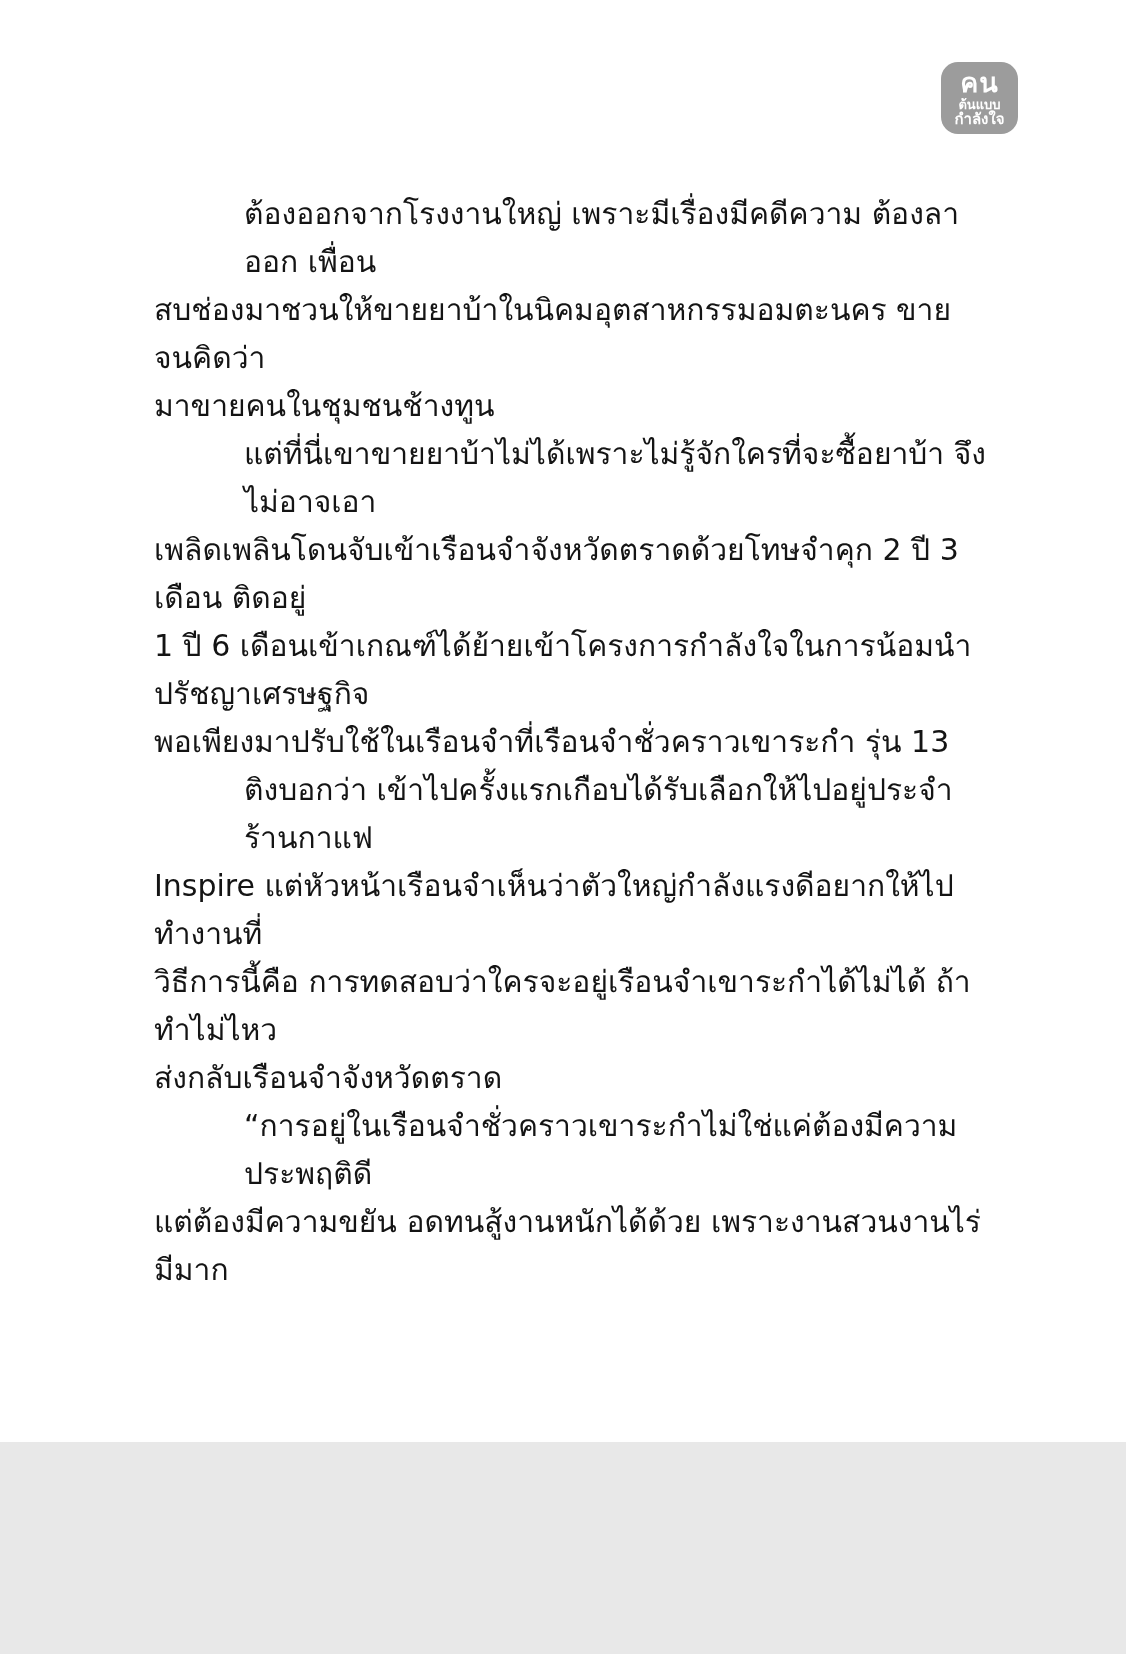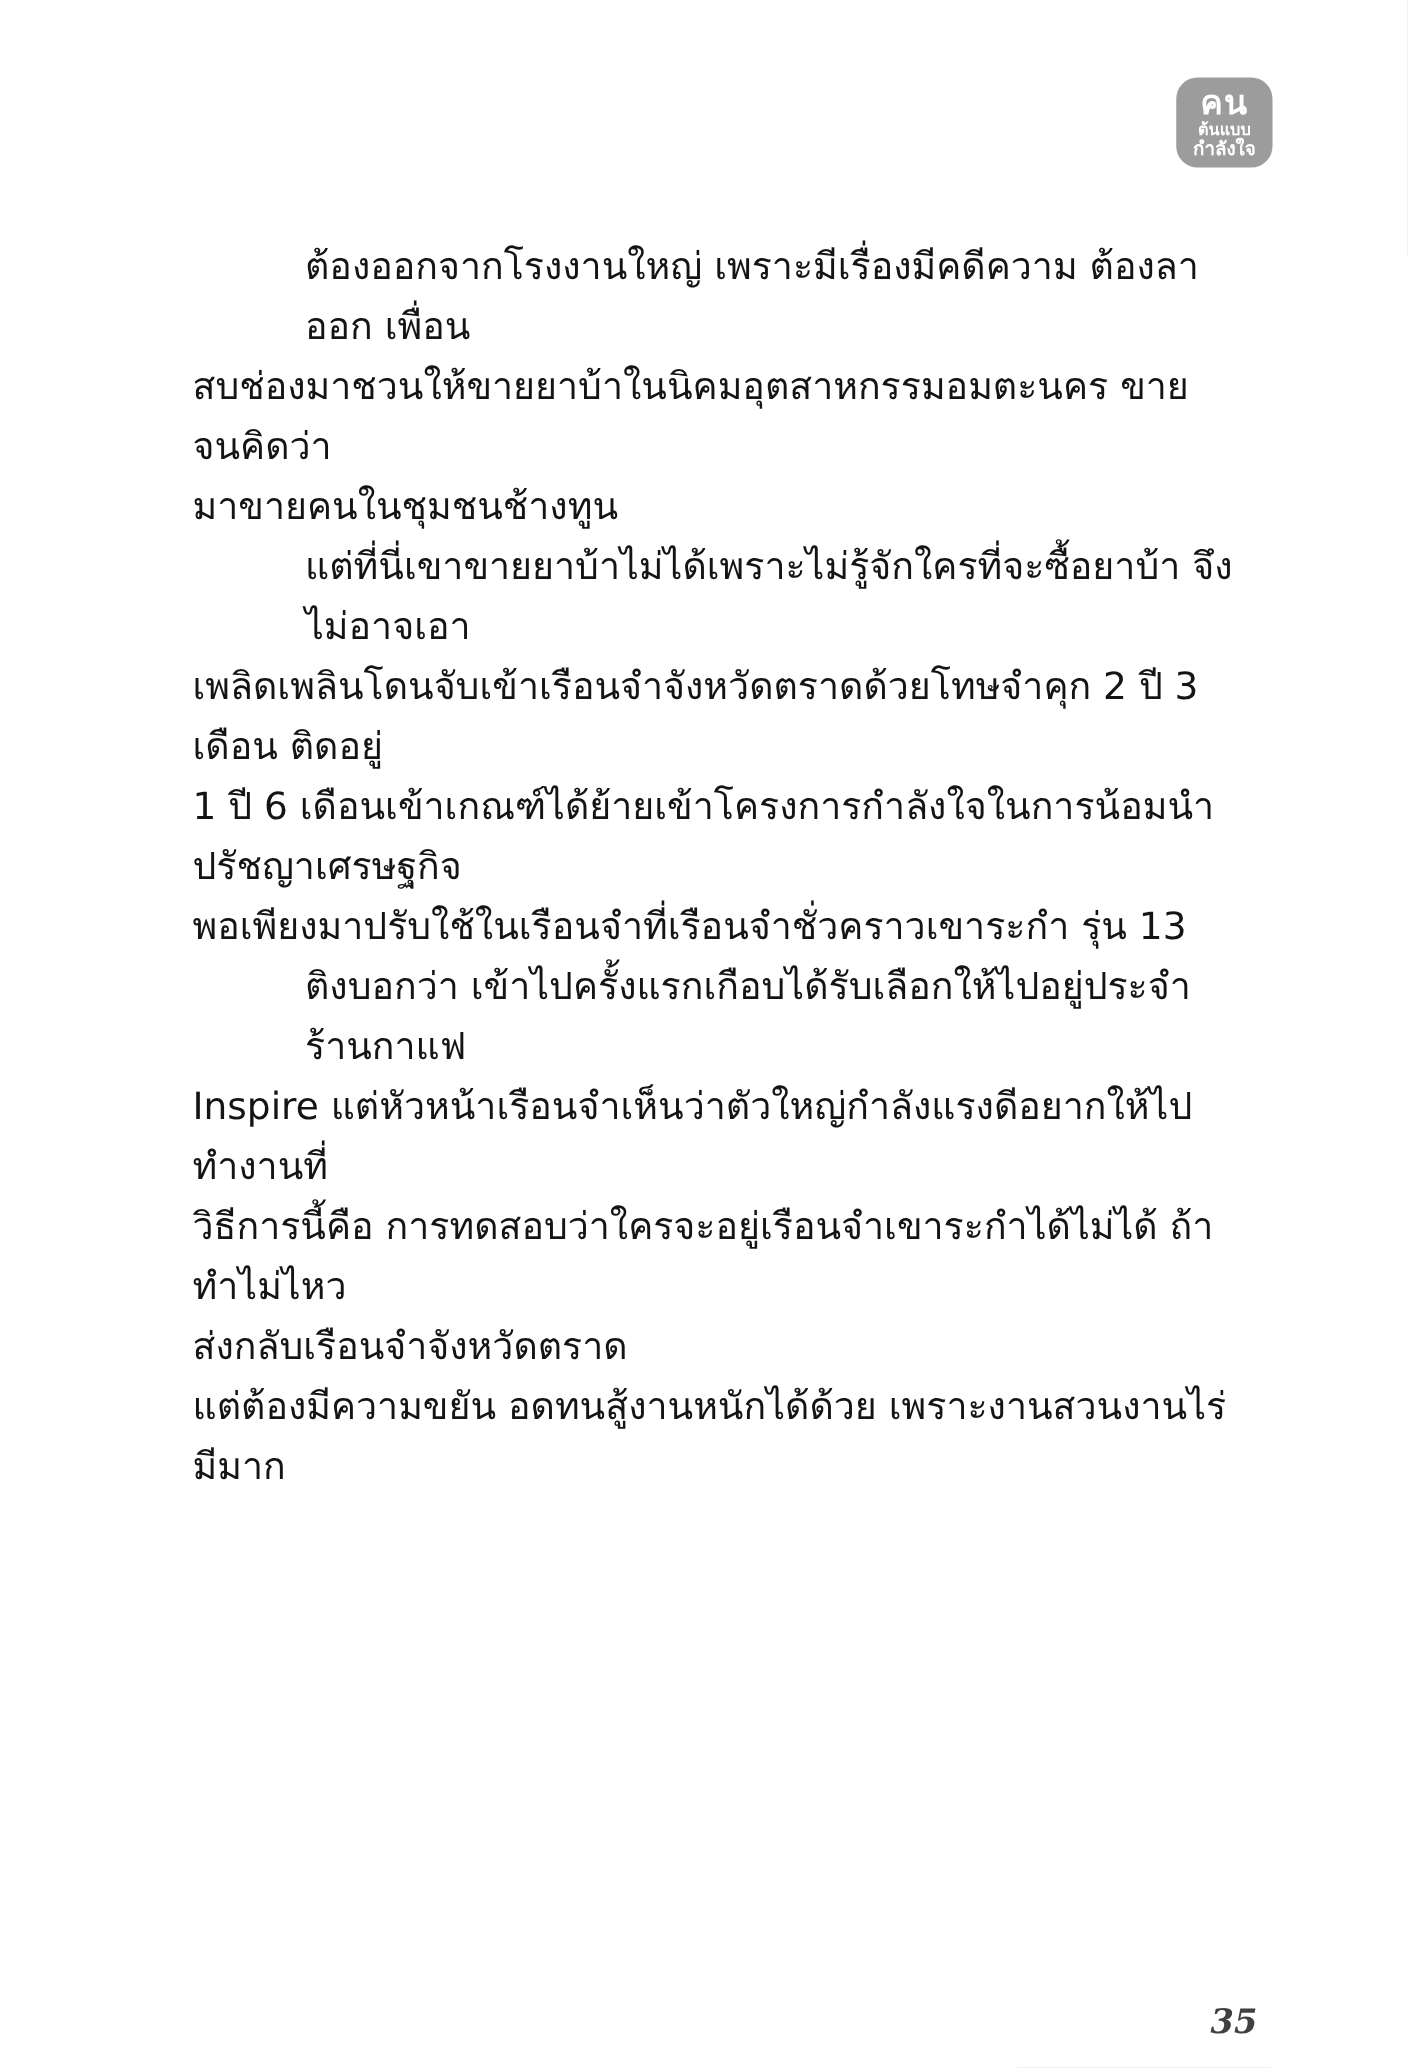--- a/index.html
+++ b/index.html
@@ -1,20 +1,20 @@
 <!DOCTYPE html>
 <html><head>
 <meta charset="utf-8">
 <style>
   * { margin: 0; padding: 0; box-sizing: border-box; }
   html, body { background: #e8e8e8; }
   .page {
     position: relative;
     width: 1126px;
-    height: 1654px;
+    height: 1442px;
     background: #ffffff;
     margin: 0 auto;
     overflow: hidden;
     font-family: "DejaVu Sans", "Liberation Sans", sans-serif;
   }
   .logo {
     position: absolute;
     left: 941px;
     top: 62px;
     width: 77px;
@@ -83,20 +83,21 @@
     </div>
 
     <div class="paragraph">
       <div class="line indent">ติงบอกว่า เข้าไปครั้งแรกเกือบได้รับเลือกให้ไปอยู่ประจำร้านกาแฟ</div>
       <div class="line">Inspire แต่หัวหน้าเรือนจำเห็นว่าตัวใหญ่กำลังแรงดีอยากให้ไปทำงานที่</div>
       <div class="line">วิธีการนี้คือ การทดสอบว่าใครจะอยู่เรือนจำเขาระกำได้ไม่ได้ ถ้าทำไม่ไหว</div>
       <div class="line">ส่งกลับเรือนจำจังหวัดตราด</div>
     </div>
 
     <div class="paragraph">
+      <div class="line indent">“การอยู่ในเรือนจำชั่วคราวเขาระกำไม่ใช่แค่ต้องมีความประพฤติดี</div>
       <div class="line">แต่ต้องมีความขยัน อดทนสู้งานหนักได้ด้วย เพราะงานสวนงานไร่มีมาก</div>
 
     </div>
 
   </div>
 
   <div class="page-number">35</div>
 
 </div>
 

